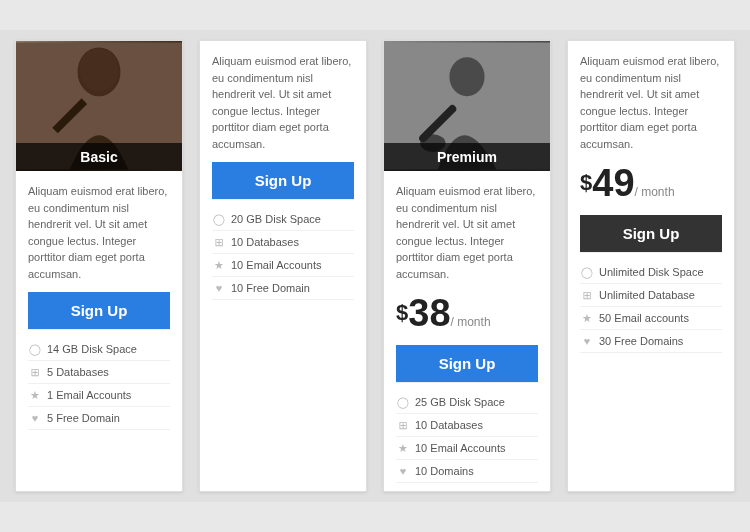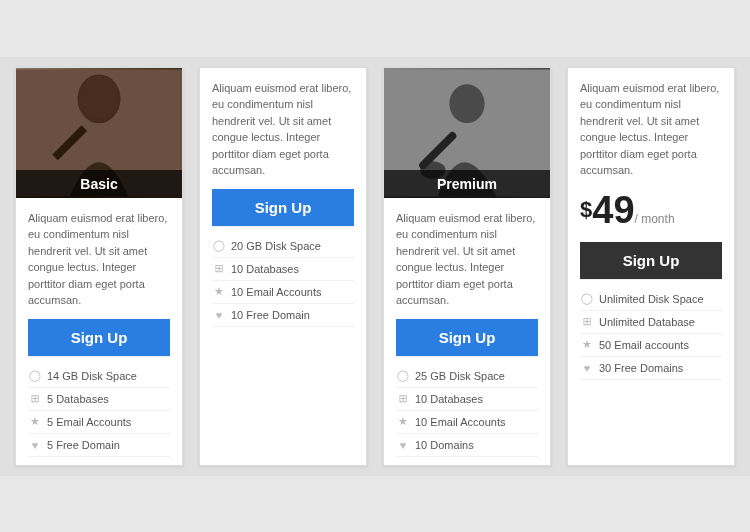--- a/index.html
+++ b/index.html
@@ -151,21 +151,21 @@
         <li>
       <span class="feat-icon" style="color:#bbb;">◯</span>
       <span>14 GB Disk Space</span>
     </li>
           <li>
       <span class="feat-icon" style="color:#bbb;">⊞</span>
       <span>5 Databases</span>
     </li>
           <li>
       <span class="feat-icon" style="color:#bbb;">★</span>
-      <span>5 Email Accounts</span>
+      <span>1 Email Accounts</span>
     </li>
           <li>
       <span class="feat-icon" style="color:#bbb;">♥</span>
       <span>5 Free Domain</span>
     </li>
       </ul>
     </div>
   </div>
     <div class="plan-card">
     <div class="plan-body">
@@ -201,20 +201,23 @@
       <line x1="70" y1="68" x2="40" y2="98" stroke="#222" stroke-width="8" stroke-linecap="round"></line>
       <ellipse cx="50" cy="103" rx="13" ry="9" fill="#222" opacity="0.7"></ellipse>
     </svg>
       </div>
       <div class="plan-title-bar">
         <span>Premium</span>
       </div>
     </div>
     <div class="plan-body">
       <p class="plan-description">Aliquam euismod erat libero, eu condimentum nisl hendrerit vel. Ut sit amet congue lectus. Integer porttitor diam eget porta accumsan.</p>
+      <div class="plan-price">
+        <span class="price-dollar">$</span><span class="price-amount">38</span><span class="price-period">/ month</span>
+      </div>
       <button class="signup-btn">Sign Up</button>
       <ul class="features-list">
         <li>
       <span class="feat-icon" style="color:#bbb;">◯</span>
       <span>25 GB Disk Space</span>
     </li>
           <li>
       <span class="feat-icon" style="color:#bbb;">⊞</span>
       <span>10 Databases</span>
     </li>

